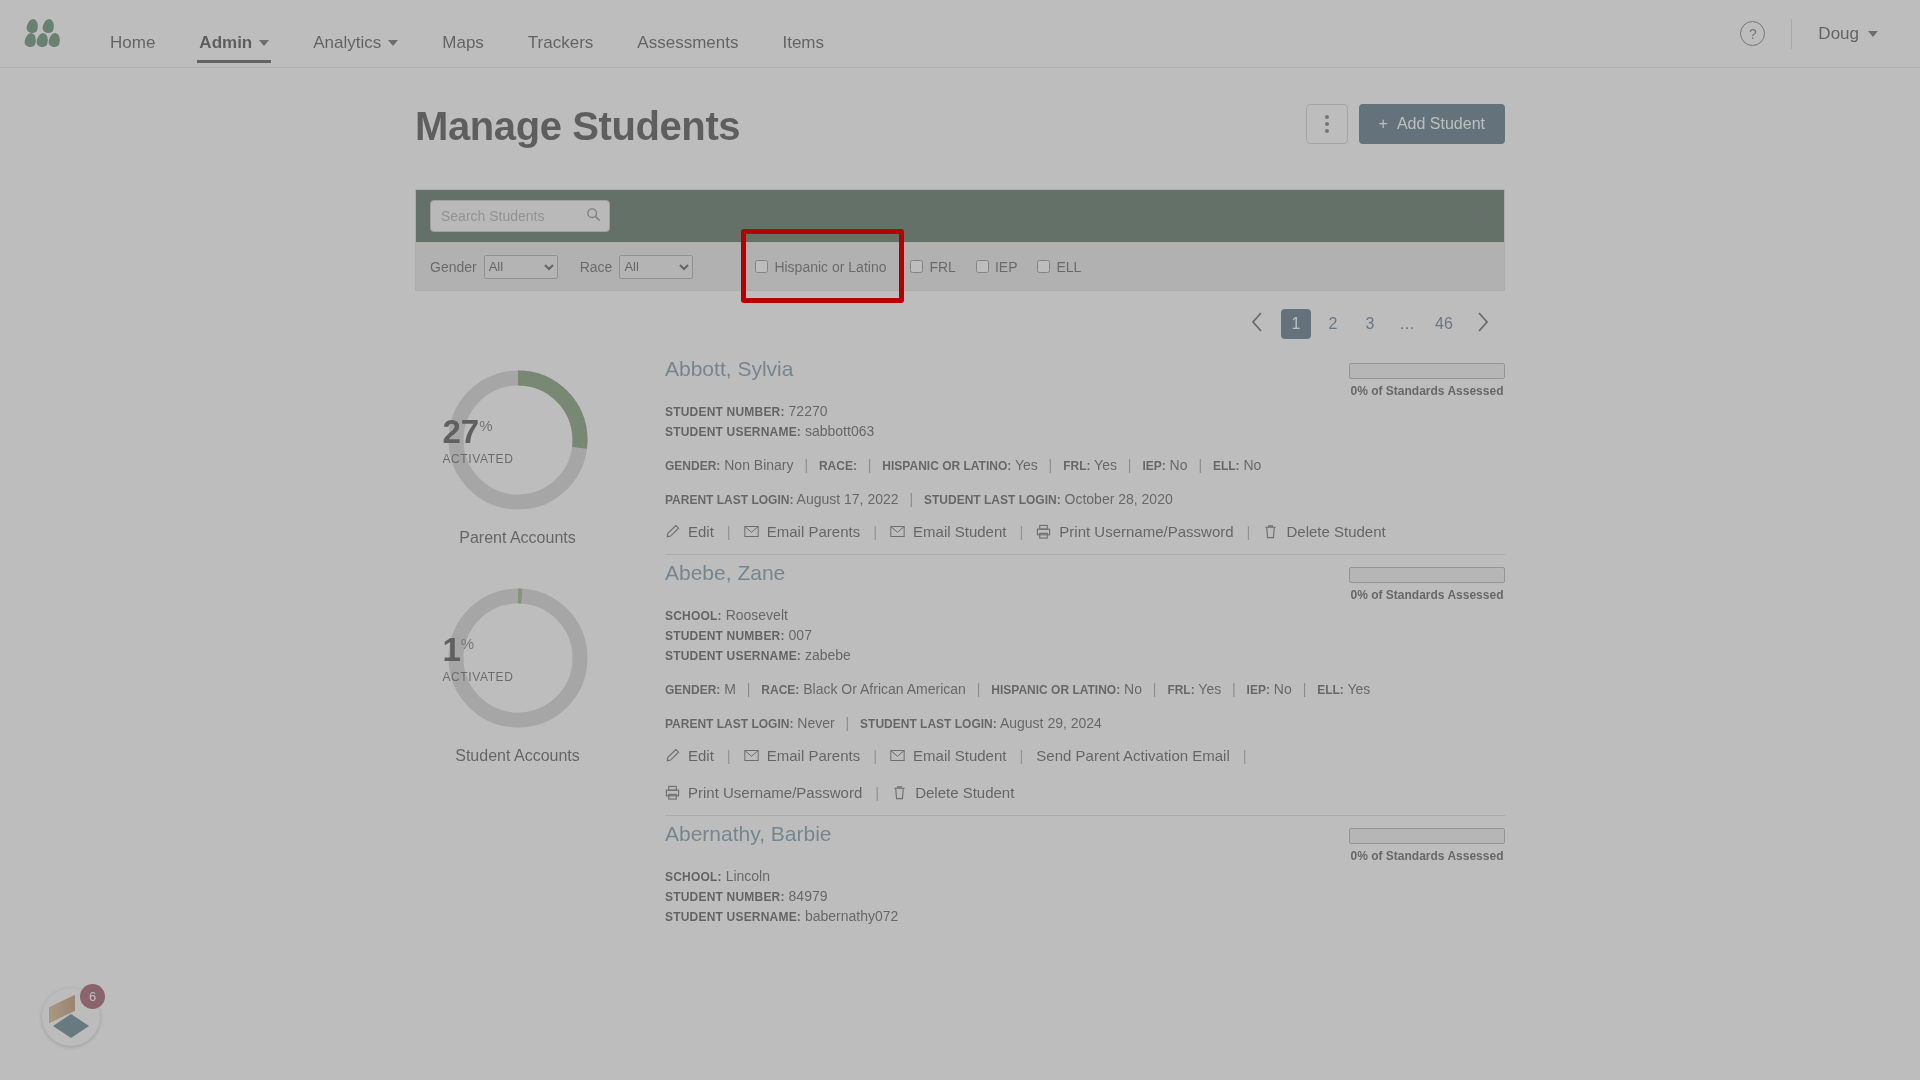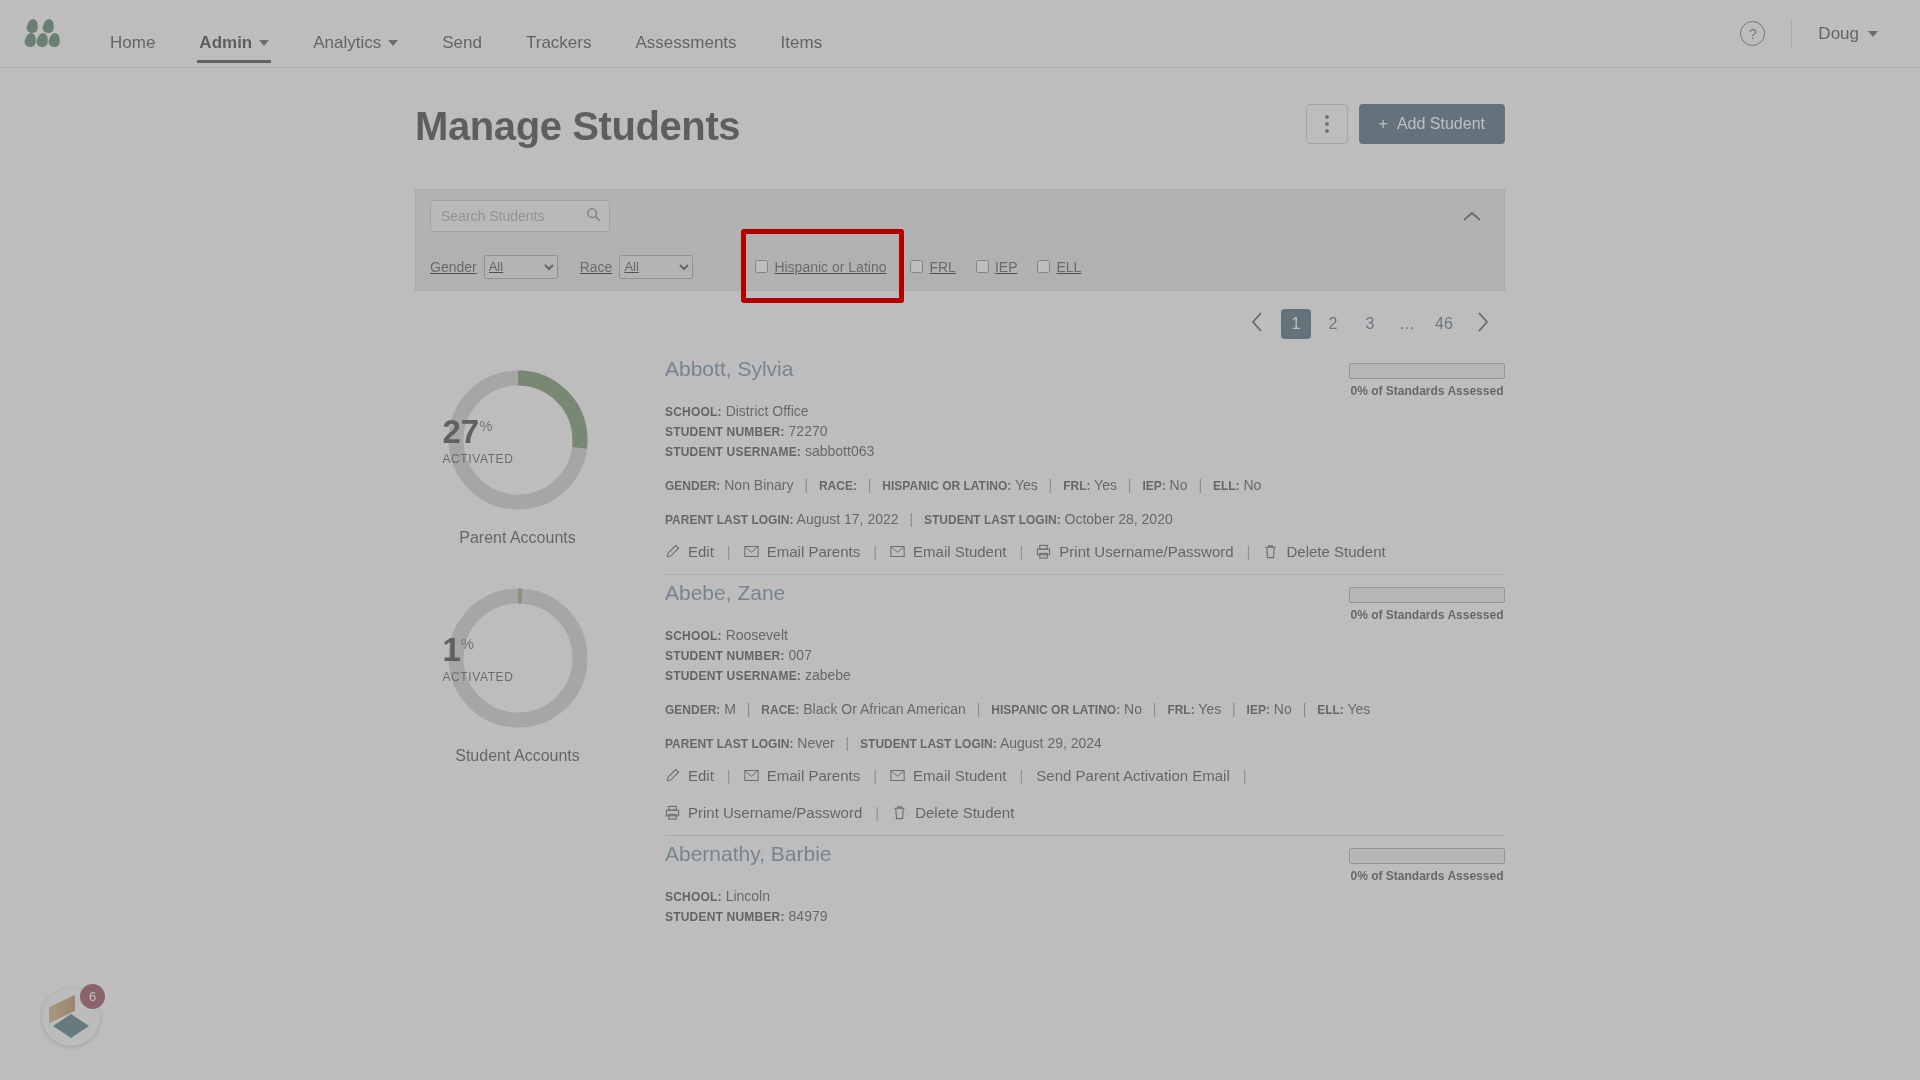--- a/index.html
+++ b/index.html
@@ -70,21 +70,21 @@
     width:42px;height:40px;border:1px solid #c6c6c6;border-radius:4px;background:#fff;
     display:flex;flex-direction:column;align-items:center;justify-content:center;gap:3px;cursor:pointer;
   }
   .kebab s { width:4px;height:4px;border-radius:50%;background:#555;display:block; }
   .btn-add {
     background:#16527a;color:#fff;border:none;border-radius:4px;height:40px;padding:0 20px;
     font-size:16px;display:flex;align-items:center;gap:9px;cursor:pointer;font-family:inherit;
   }
 
   
-  .filterbox { background:#e5e5e5; border:1px solid #d8d8d8;text-decoration:underline; }
+  .filterbox { background:#14532d; border:1px solid #d8d8d8; }
   .filter-top { height:52px; display:flex; align-items:center; padding:0 14px; position:relative; }
   .searchwrap { position:relative; }
   .searchwrap input {
     width:180px;height:32px;border:1px solid #bdbdbd;border-radius:4px;background:#f5f5f5;
     padding:0 28px 0 10px;font-size:14px;color:#6d6d6d;font-family:inherit;
   }
   .searchwrap input::placeholder { color:#9a9a9a; }
   .srch-ic { position:absolute; right:9px; top:7px; width:15px;height:15px; pointer-events:none;}
   .chev-up { margin-left:auto; cursor:pointer; color:#3f3f3f; font-size:20px; line-height:1; padding-right:8px;}
 
@@ -184,21 +184,21 @@
       </div>
       <div class="navitem active">
         <span>Admin</span>
         <span class="caret"></span>
       </div>
       <div class="navitem">
         <span>Analytics</span>
         <span class="caret"></span>
       </div>
       <div class="navitem">
-        <span>Send</span>
+        <span>Maps</span>
       </div>
       <div class="navitem">
         <span>Trackers</span>
       </div>
       <div class="navitem">
         <span>Assessments</span>
       </div>
       <div class="navitem">
         <span>Items</span>
       </div>
@@ -335,24 +335,20 @@
         </div>
 
         <div class="rightcol">
 
           <div class="stu">
             <div class="stu-top">
               <div style="flex:1">
                 <div class="stu-name">Abbott, Sylvia</div>
                 <div style="margin-top:22px">
                   <div class="row">
-                    <b>SCHOOL:</b>
-                    <span>District Office</span>
-                  </div>
-                  <div class="row">
                     <b>STUDENT NUMBER:</b>
                     <span>72270</span>
                   </div>
                   <div class="row">
                     <b>STUDENT USERNAME:</b>
                     <span>sabbott063</span>
                   </div>
                 </div>
               </div>
               <div class="stu-prog">
@@ -530,20 +526,24 @@
               <div style="flex:1">
                 <div class="stu-name">Abernathy, Barbie</div>
                 <div style="margin-top:22px">
                   <div class="row">
                     <b>SCHOOL:</b>
                     <span>Lincoln</span>
                   </div>
                   <div class="row">
                     <b>STUDENT NUMBER:</b>
                     <span>84979</span>
+                  </div>
+                  <div class="row">
+                    <b>STUDENT USERNAME:</b>
+                    <span>babernathy072</span>
                   </div>
                 </div>
               </div>
               <div class="stu-prog">
                 <div class="bar"></div>
                 <div class="bar-cap">0% of Standards Assessed</div>
               </div>
             </div>
           </div>
 

